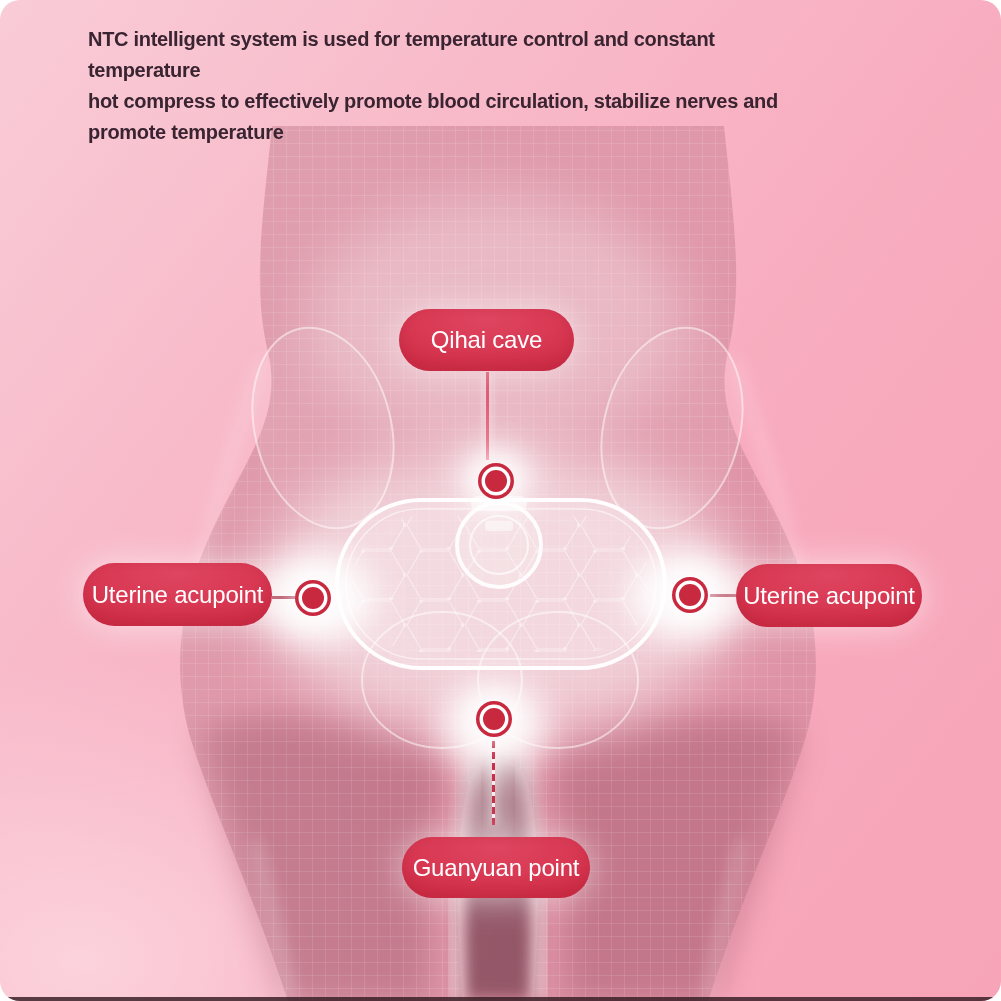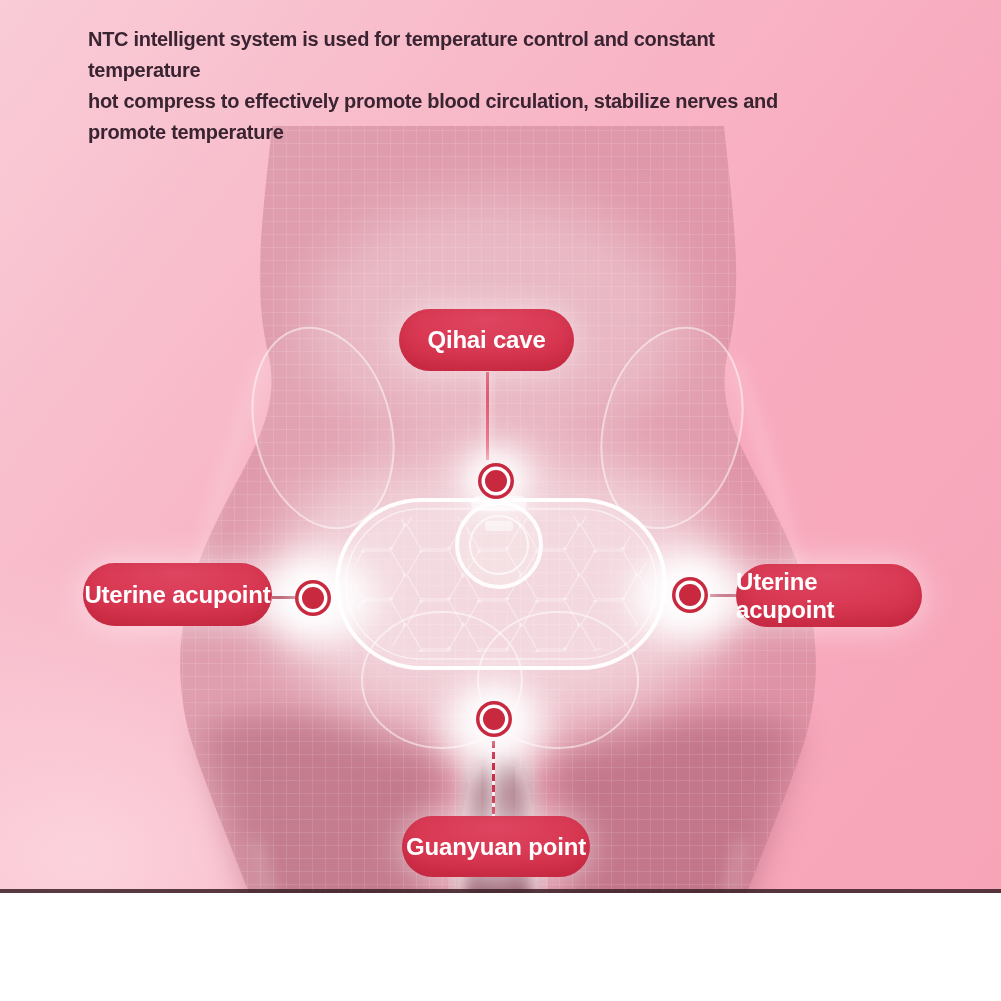--- a/index.html
+++ b/index.html
@@ -1,41 +1,42 @@
 <!DOCTYPE html>
 <html><head>
 <meta charset="utf-8">
 <style>
   html,body{margin:0;padding:0;}
   .stage{
     position:relative;
-    width:1001px;height:893px;
+    width:1001px;height:1001px;
     overflow:hidden;
     font-family:"Liberation Sans", sans-serif;
     background:
       radial-gradient(700px 500px at 8% 96%, rgba(252,214,224,.9) 0%, rgba(252,214,224,0) 60%),
       linear-gradient(128deg, #f9ccd7 0%, #f8bac9 30%, #f8abbe 62%, #f7a4b8 100%);
+    border-radius: 20px;
   }
   .scene{position:absolute;left:0;top:0;}
   .headline{
     position:absolute;left:88px;top:24px;width:700px;
     color:#3a2431;font-size:20px;font-weight:600;
     letter-spacing:-0.3px;line-height:31px;
   }
   .pill{
     position:absolute;display:flex;align-items:center;justify-content:center;
     border-radius:999px;
     background:radial-gradient(130% 150% at 50% 18%, #de4560 0%, #d5304a 55%, #c92741 100%);
     box-shadow:0 0 34px rgba(255,255,255,.55), inset 0 -8px 16px rgba(120,10,30,.18);
-    color:#ffffff;font-weight:700;font-size:24px;letter-spacing:-0.2px;
+    color:#ffffff;font-weight:400;font-size:24px;letter-spacing:-0.2px;
   }
   .pill-qihai{left:399px;top:309px;width:175px;height:62px;}
   .pill-uterine-left{left:83px;top:563px;width:189px;height:63px;}
   .pill-uterine-right{left:736px;top:564px;width:186px;height:63px;}
-  .pill-guanyuan{left:402px;top:816px;width:188px;height:61px;justify-content:center;}
+  .pill-guanyuan{left:402px;top:837px;width:188px;height:61px;justify-content:center;}
   .marker{
     position:absolute;width:22px;height:22px;border-radius:50%;
     background:#c9293f;
     box-shadow:0 0 0 3.5px #ffffff, 0 0 0 7px #c9293f, 0 0 24px 12px rgba(255,255,255,.85);
   }
   .marker-top{left:485px;top:470px;}
   .marker-bottom{left:483px;top:708px;}
   .marker-left{left:302px;top:587px;}
   .marker-right{left:679px;top:584px;}
   .connector-v-top{

